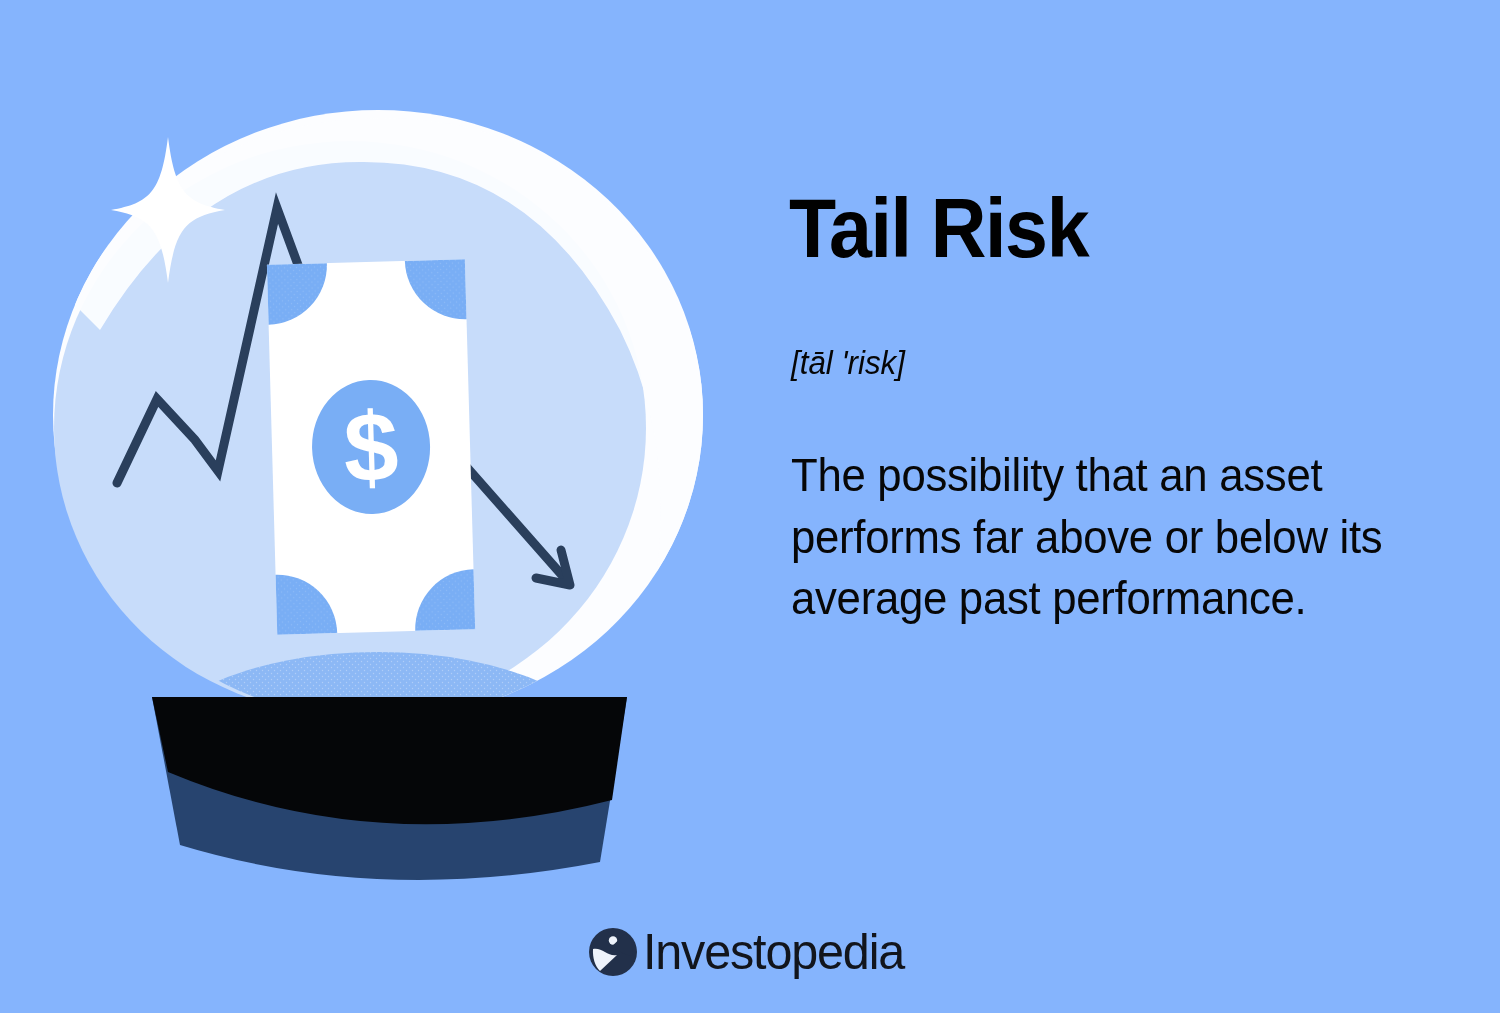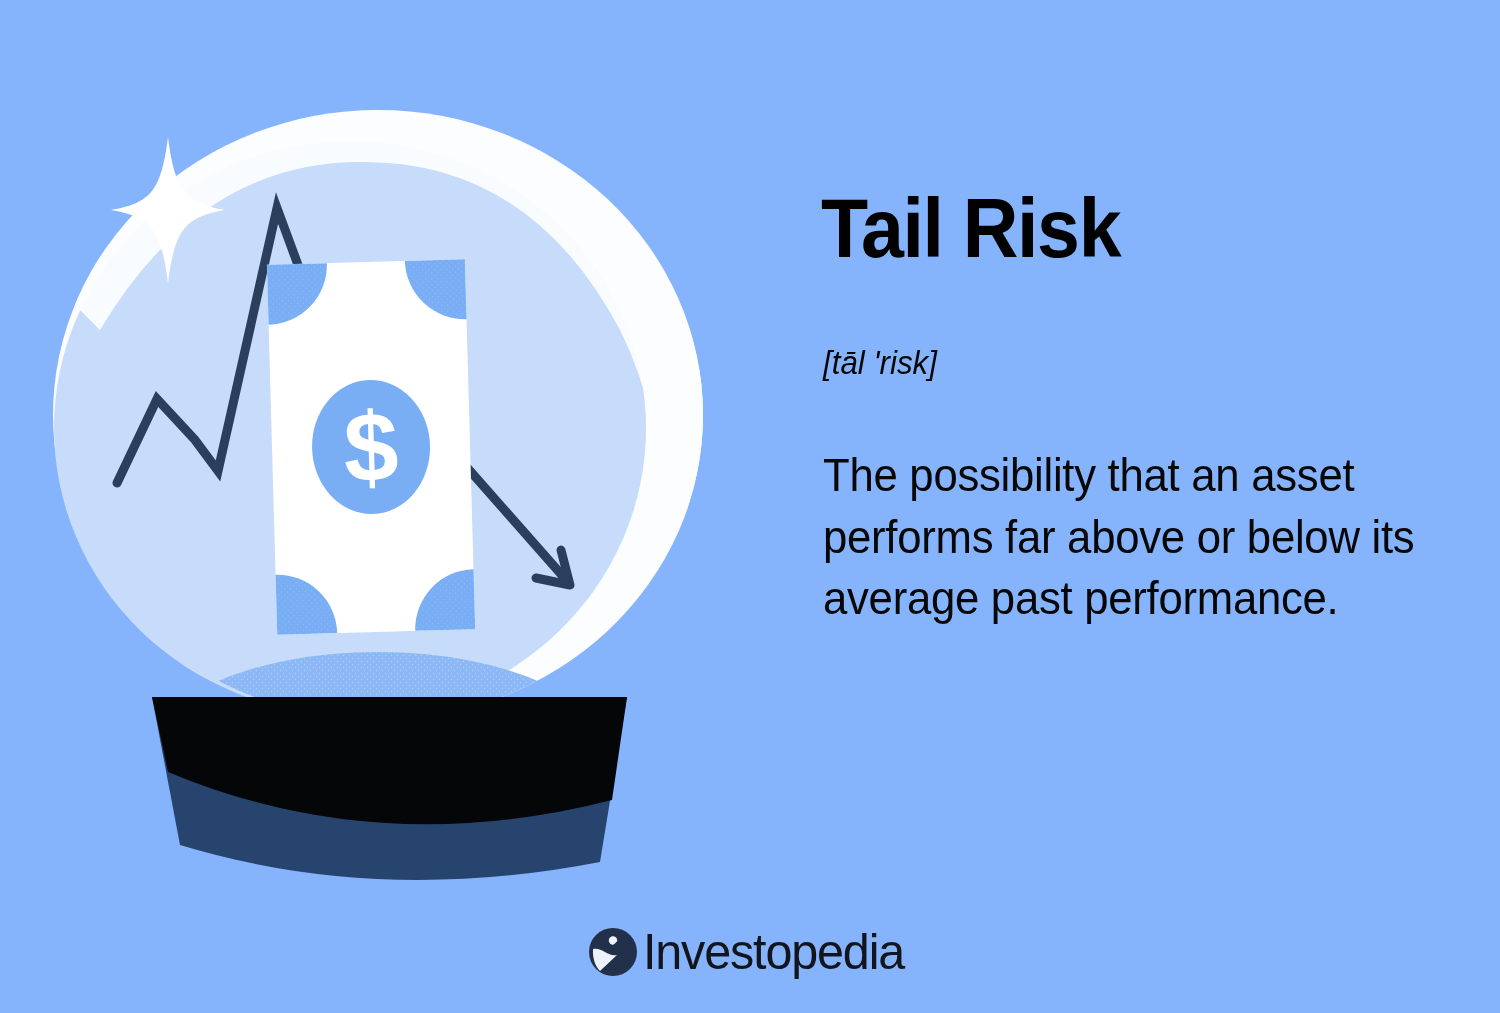--- a/index.html
+++ b/index.html
@@ -22,21 +22,21 @@
     left: 0;
     top: 0;
     width: 760px;
     height: 920px;
   }
   #illustration svg { display: block; }
 
   
   #text-column {
     position: absolute;
-    left: 821px;
+    left: 789px;
     top: 190px;
     width: 640px;
   }
   #definition-title {
     font-family: "Liberation Sans", sans-serif;
     font-weight: bold;
     font-size: 83px;
     line-height: 0.95;
     letter-spacing: -1.5px;
     color: #010101;

